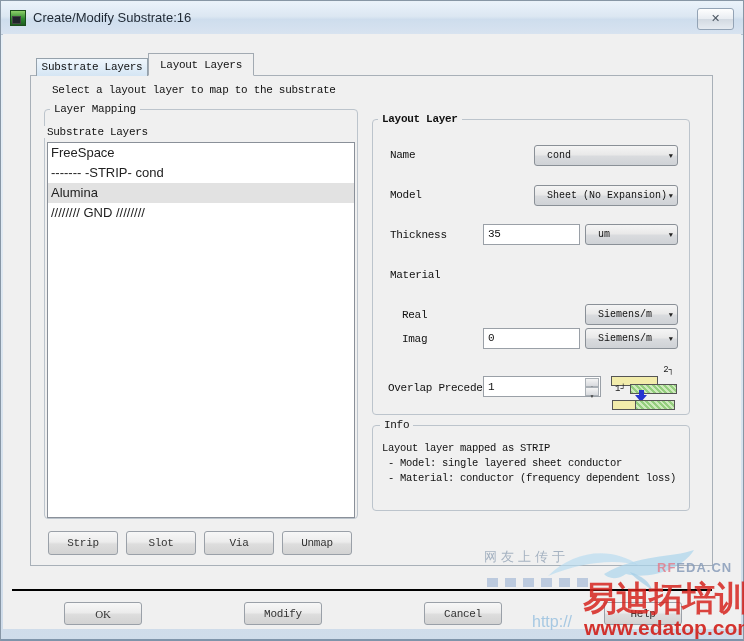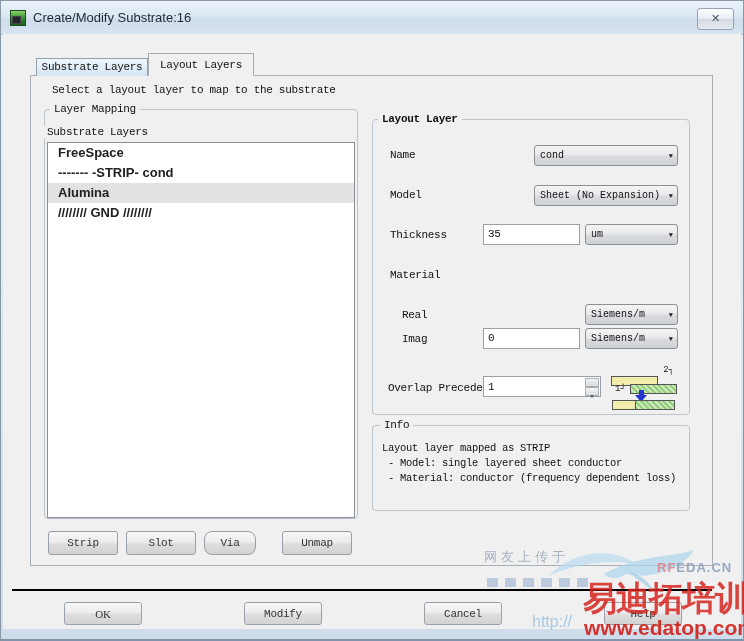--- a/index.html
+++ b/index.html
@@ -30,33 +30,33 @@
     border:1px solid #a2aab2;border-bottom:1px solid #f0f0f0;z-index:6;}
   .tab-frame{position:absolute;left:30px;top:74px;width:683px;height:491px;border:1px solid #a8b0b8;background:#f0f0f0;box-sizing:border-box;z-index:3;}
 
   .instruction{position:absolute;left:52px;top:83px;font-size:11px;letter-spacing:-0.3px;color:#111;z-index:5;}
 
   .groupbox{position:absolute;border:1px solid #bcc4cc;border-radius:4px;box-sizing:border-box;z-index:4;}
   .legend{position:absolute;font-size:11px;letter-spacing:-0.3px;color:#111;background:#f0f0f0;padding:0 4px;z-index:5;}
 
   .list-label{position:absolute;left:44px;top:125px;font-size:11px;letter-spacing:-0.3px;color:#111;background:#f0f0f0;padding:0 3px;z-index:6;}
   .listbox{position:absolute;left:47px;top:141px;width:308px;height:376px;background:#fff;border:1px solid #8a9099;box-sizing:border-box;z-index:5;}
-  .list-item{height:20px;line-height:20px;padding-left:10px;font-size:13px;color:#222;white-space:pre;cursor:default;font-weight:bold;}
+  .list-item{height:20px;line-height:20px;padding-left:3px;font-size:13px;color:#222;white-space:pre;cursor:default;}
   .list-item.selected{background:#e2e2e2;}
 
   .btn{position:absolute;height:24px;border:1px solid #9aa0a8;border-radius:3px;box-sizing:border-box;
     background:linear-gradient(#f7f7f7,#ececec 45%,#dddddd 55%,#d3d3d3);
     font-size:11px;letter-spacing:-0.3px;color:#333;text-align:center;line-height:22px;cursor:pointer;z-index:5;}
 
   .field-label{position:absolute;font-size:11px;letter-spacing:-0.3px;color:#111;z-index:5;white-space:pre;}
   .edit{position:absolute;height:21px;background:#fff;border:1px solid #9aa0a7;box-sizing:border-box;
     font-size:11px;letter-spacing:-0.3px;color:#111;padding:0 4px;line-height:19px;z-index:5;white-space:pre;}
   .combo{position:absolute;height:21px;border:1px solid #8a9097;border-radius:3px;box-sizing:border-box;
     background:linear-gradient(#f5f5f5,#e9e9e9 45%,#d9dbde 55%,#cfd2d6);
-    font-size:10px;color:#111;padding:0 16px 0 5px;line-height:19px;z-index:5;cursor:pointer;white-space:nowrap;}
+    font-size:10px;color:#111;padding:0 16px 0 12px;line-height:19px;z-index:5;cursor:pointer;white-space:nowrap;}
   .combo .arrow{position:absolute;right:4px;top:0;line-height:20px;}
   .combo .arrow::before{content:"▼";font-size:7px;color:#222;}
 
   .spin{position:absolute;left:483px;top:375px;width:118px;height:21px;background:#fff;border:1px solid #9aa0a7;box-sizing:border-box;z-index:5;}
   .spin .val{position:absolute;left:4px;top:1px;font-size:11px;color:#111;line-height:18px;}
   .spin .btns{position:absolute;right:1px;top:1px;width:14px;height:17px;}
   .spin .up,.spin .dn{position:absolute;right:0;width:14px;height:9px;border:1px solid #aab0b6;box-sizing:border-box;
     background:linear-gradient(#f4f4f4,#d8dade);text-align:center;cursor:pointer;}
   .spin .up{top:0;} .spin .dn{top:9px;}
   .spin .up::before{content:"▲";font-size:5px;color:#444;position:relative;top:-4px;}
@@ -115,21 +115,21 @@
   <div class="list-label mono">Substrate Layers</div>
   <div class="listbox sans">
     <div class="list-item">FreeSpace</div>
     <div class="list-item">------- -STRIP- cond</div>
     <div class="list-item selected">Alumina</div>
     <div class="list-item">//////// GND ////////</div>
   </div>
 
   <div class="btn mono" style="left:48px;top:530px;width:70px;">Strip</div>
   <div class="btn mono" style="left:126px;top:530px;width:70px;">Slot</div>
-  <div class="btn mono" style="left:204px;top:530px;width:52px;border-radius:8px;">Via</div>
+  <div class="btn mono" style="left:204px;top:530px;width:70px;">Via</div>
   <div class="btn mono" style="left:282px;top:530px;width:70px;">Unmap</div>
 
   <div class="groupbox" style="left:372px;top:118px;width:318px;height:296px;"></div>
   <div class="legend mono" style="left:378px;top:112px;font-weight:bold;">Layout Layer</div>
 
   <div class="field-label mono" style="left:390px;top:148px;">Name</div>
   <div class="combo mono" style="left:534px;top:144px;width:144px;">
     <span>cond</span>
     <span class="arrow"></span>
   </div>

